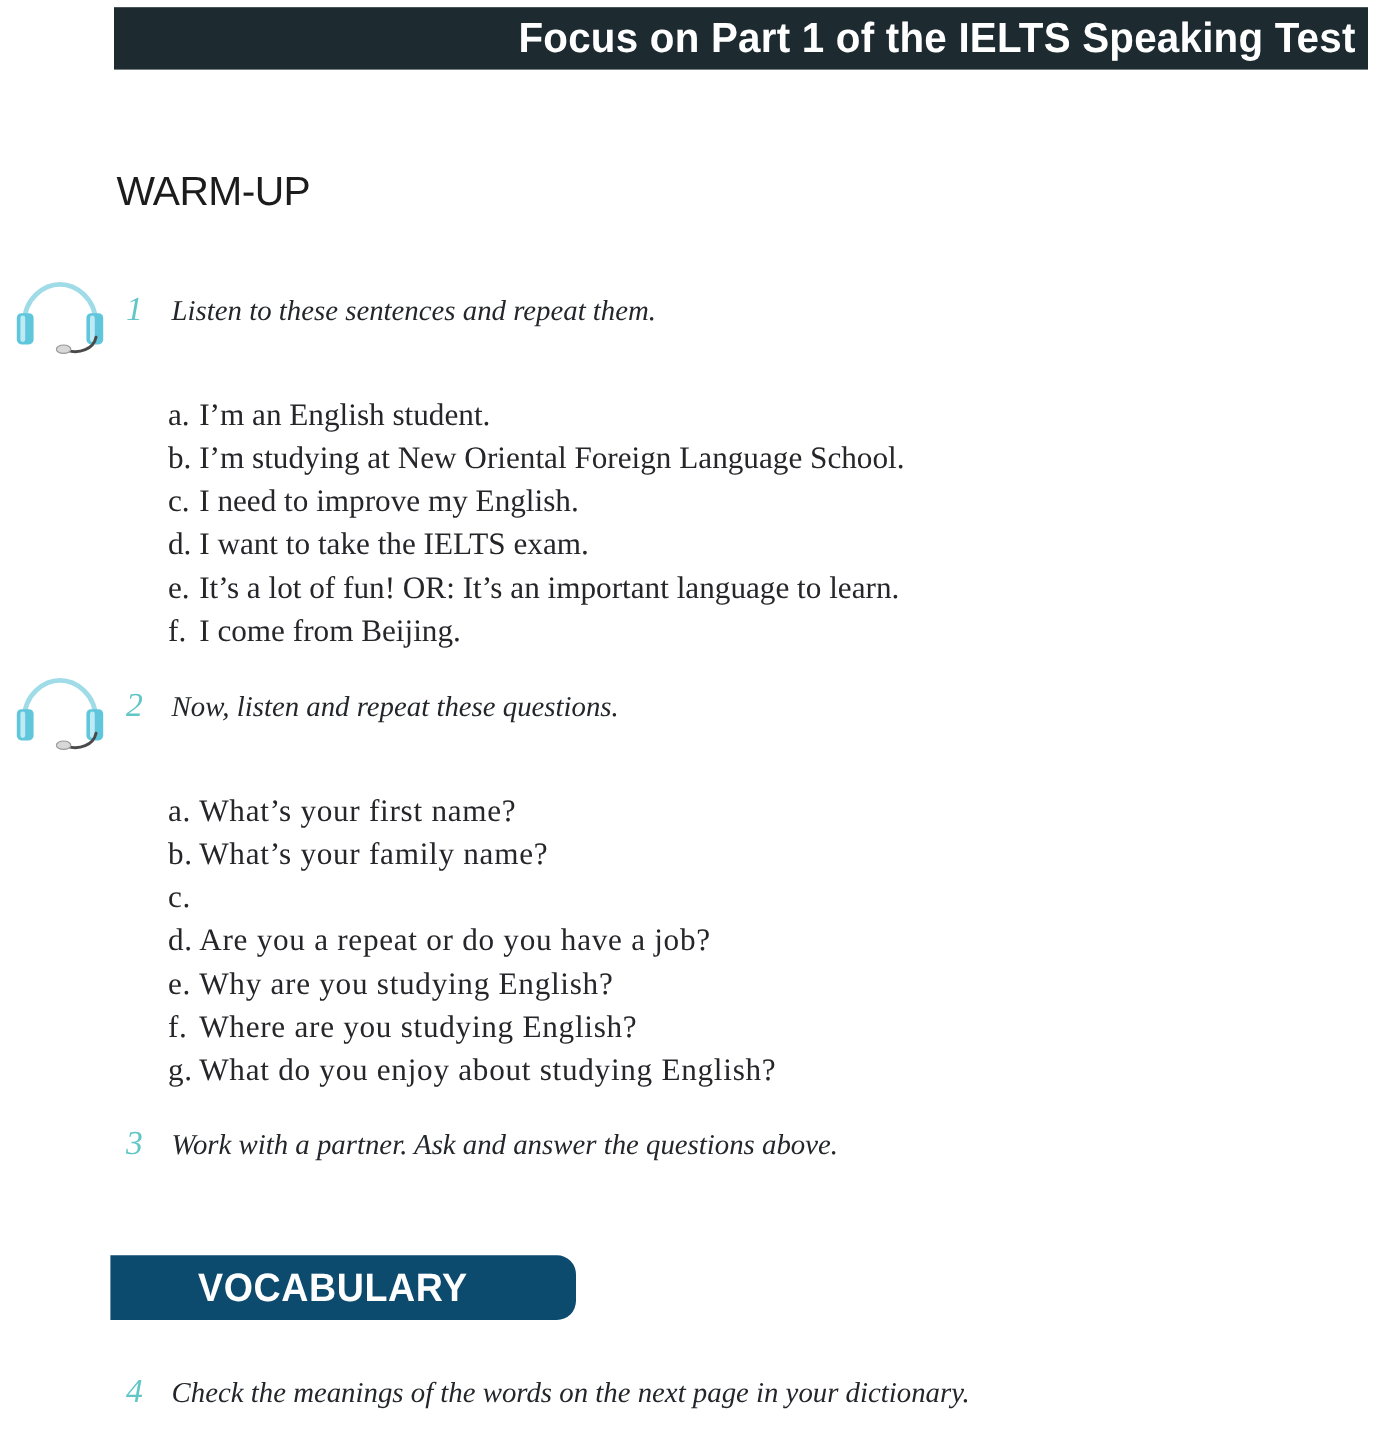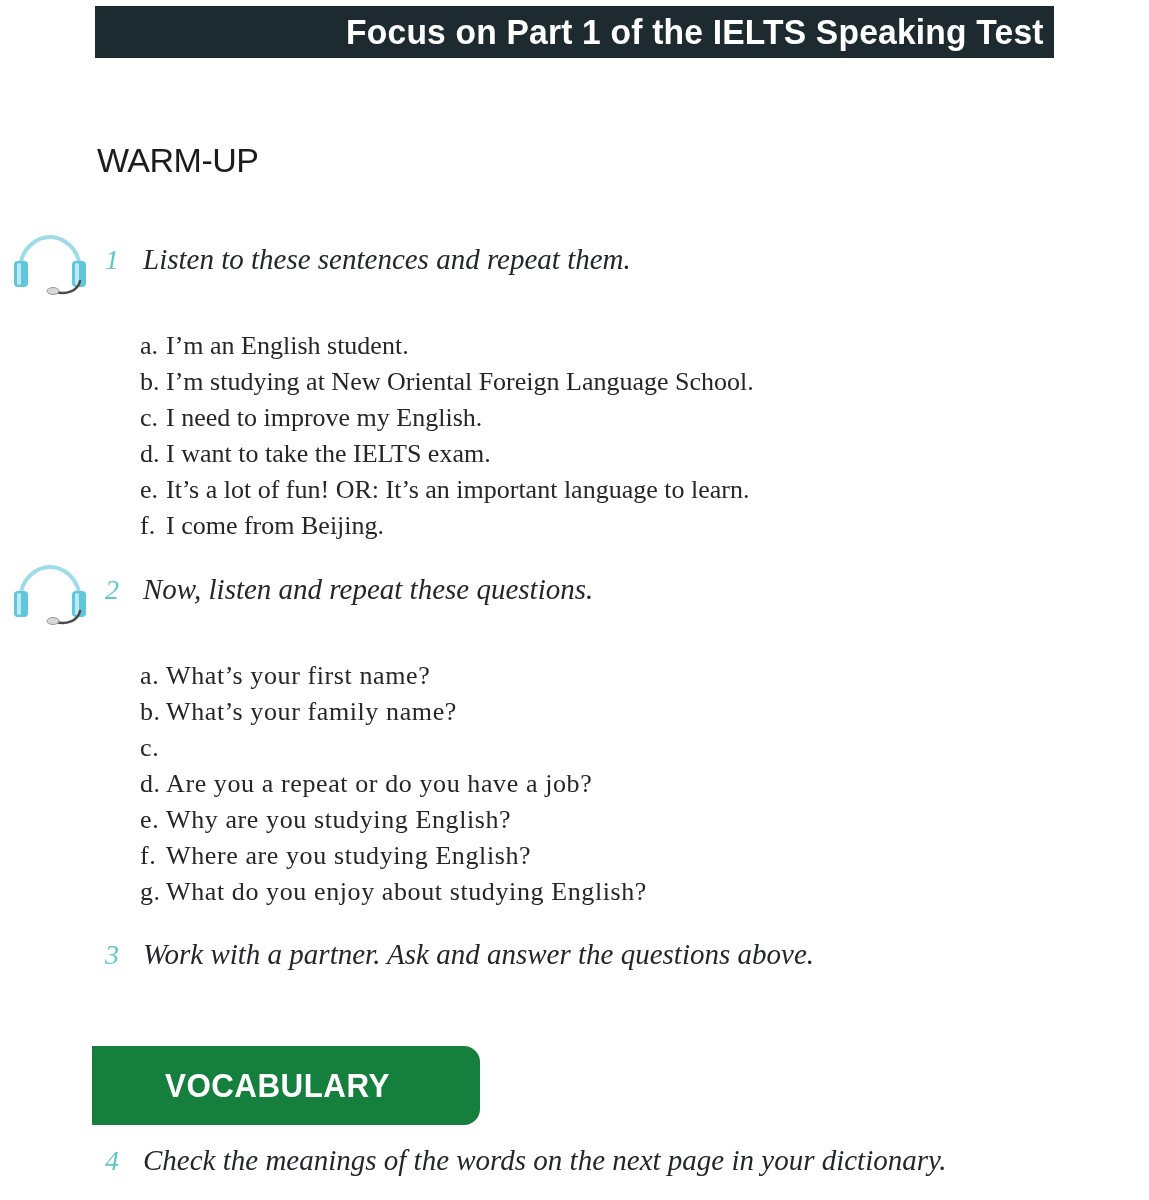--- a/index.html
+++ b/index.html
@@ -14,21 +14,21 @@
     overflow: hidden;
     font-family: "Liberation Serif", serif;
     color: #1a1a1a;
   }
 
   
   .header-bar {
     position: absolute;
     left: 95px;
     top: 6px;
-    width: 959px;
+    width: 1045px;
     height: 52px;
     background: #1d2b31;
     display: flex;
     align-items: center;
     justify-content: flex-end;
     box-sizing: border-box;
     padding-right: 10px;
   }
   .header-title {
     color: #ffffff;
@@ -63,21 +63,21 @@
   .task-num {
     width: 38px;
     flex: 0 0 38px;
     color: #62c6c6;
     font-style: italic;
     font-size: 28px;
     font-family: "Liberation Serif", serif;
   }
   .task-text {
     font-style: italic;
-    font-size: 29px;
+    font-size: 24px;
     color: #23262a;
     white-space: nowrap;
     font-family: "Liberation Serif", serif;
   }
 
   #task-1 { top: 243px; }
   #task-2 { top: 573px; }
   #task-3 { top: 938px; }
   #task-4 { top: 1144px; }
 
@@ -112,22 +112,22 @@
     flex: 0 0 26px;
   }
   #sublist-2 .sublist-item { letter-spacing: 0.6px; }
 
   
   .vocab-banner {
     position: absolute;
     left: 92px;
     top: 1046px;
     width: 388px;
-    height: 79px;
-    background: #15803d;
+    height: 54px;
+    background: #0c4a6e;
     border-radius: 0 16px 16px 0;
     display: flex;
     align-items: center;
   }
   .vocab-label {
     color: #ffffff;
     font-family: "Liberation Sans", sans-serif;
     font-weight: bold;
     font-size: 33px;
     letter-spacing: 0.5px;

